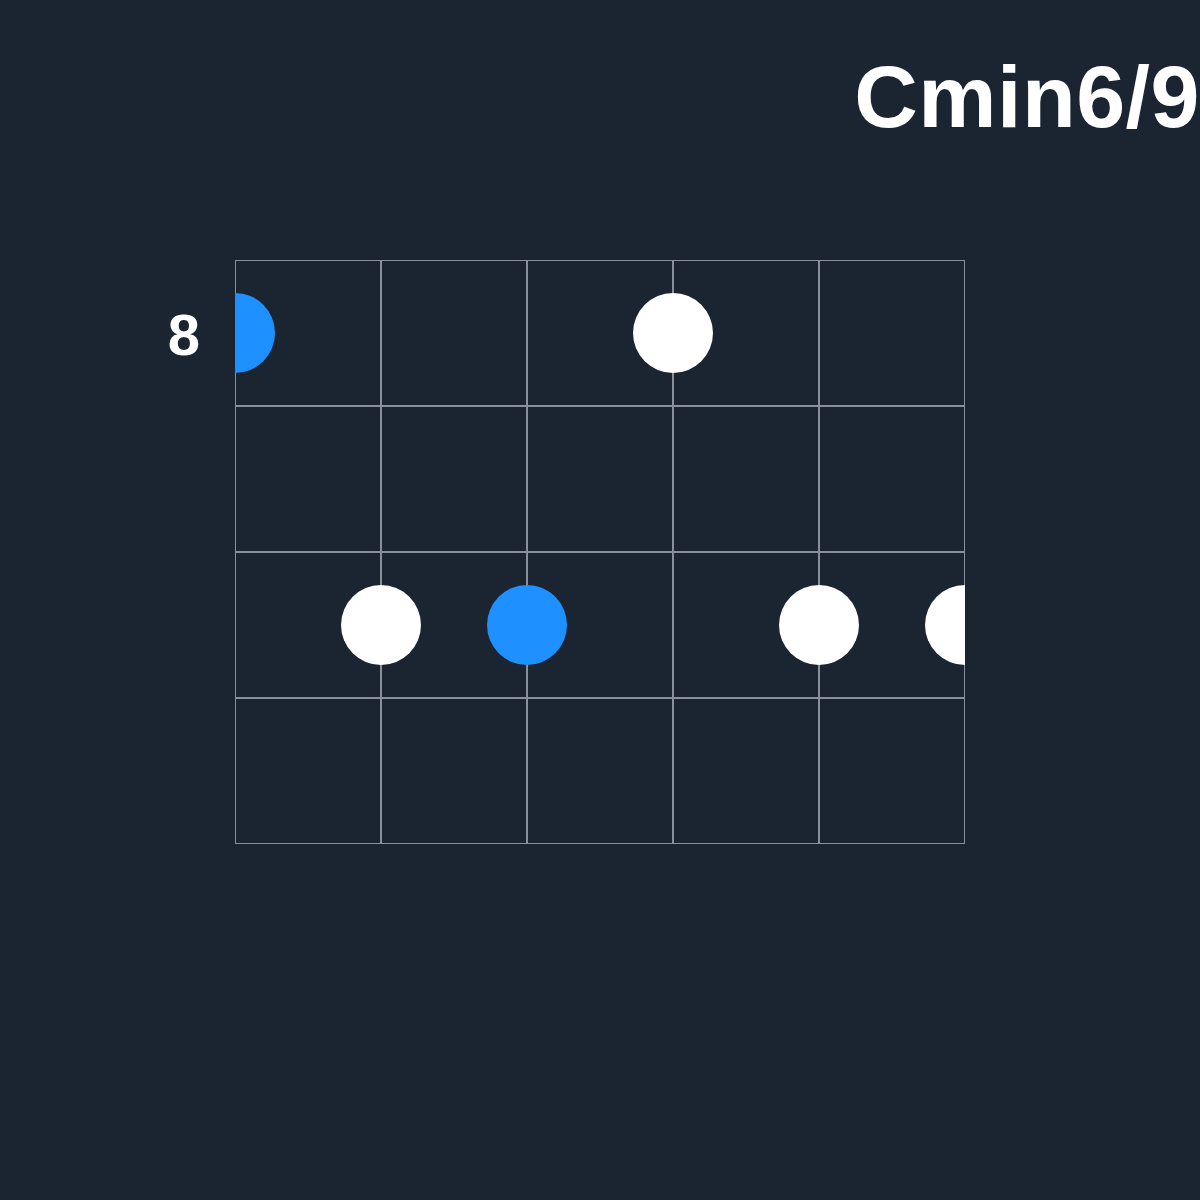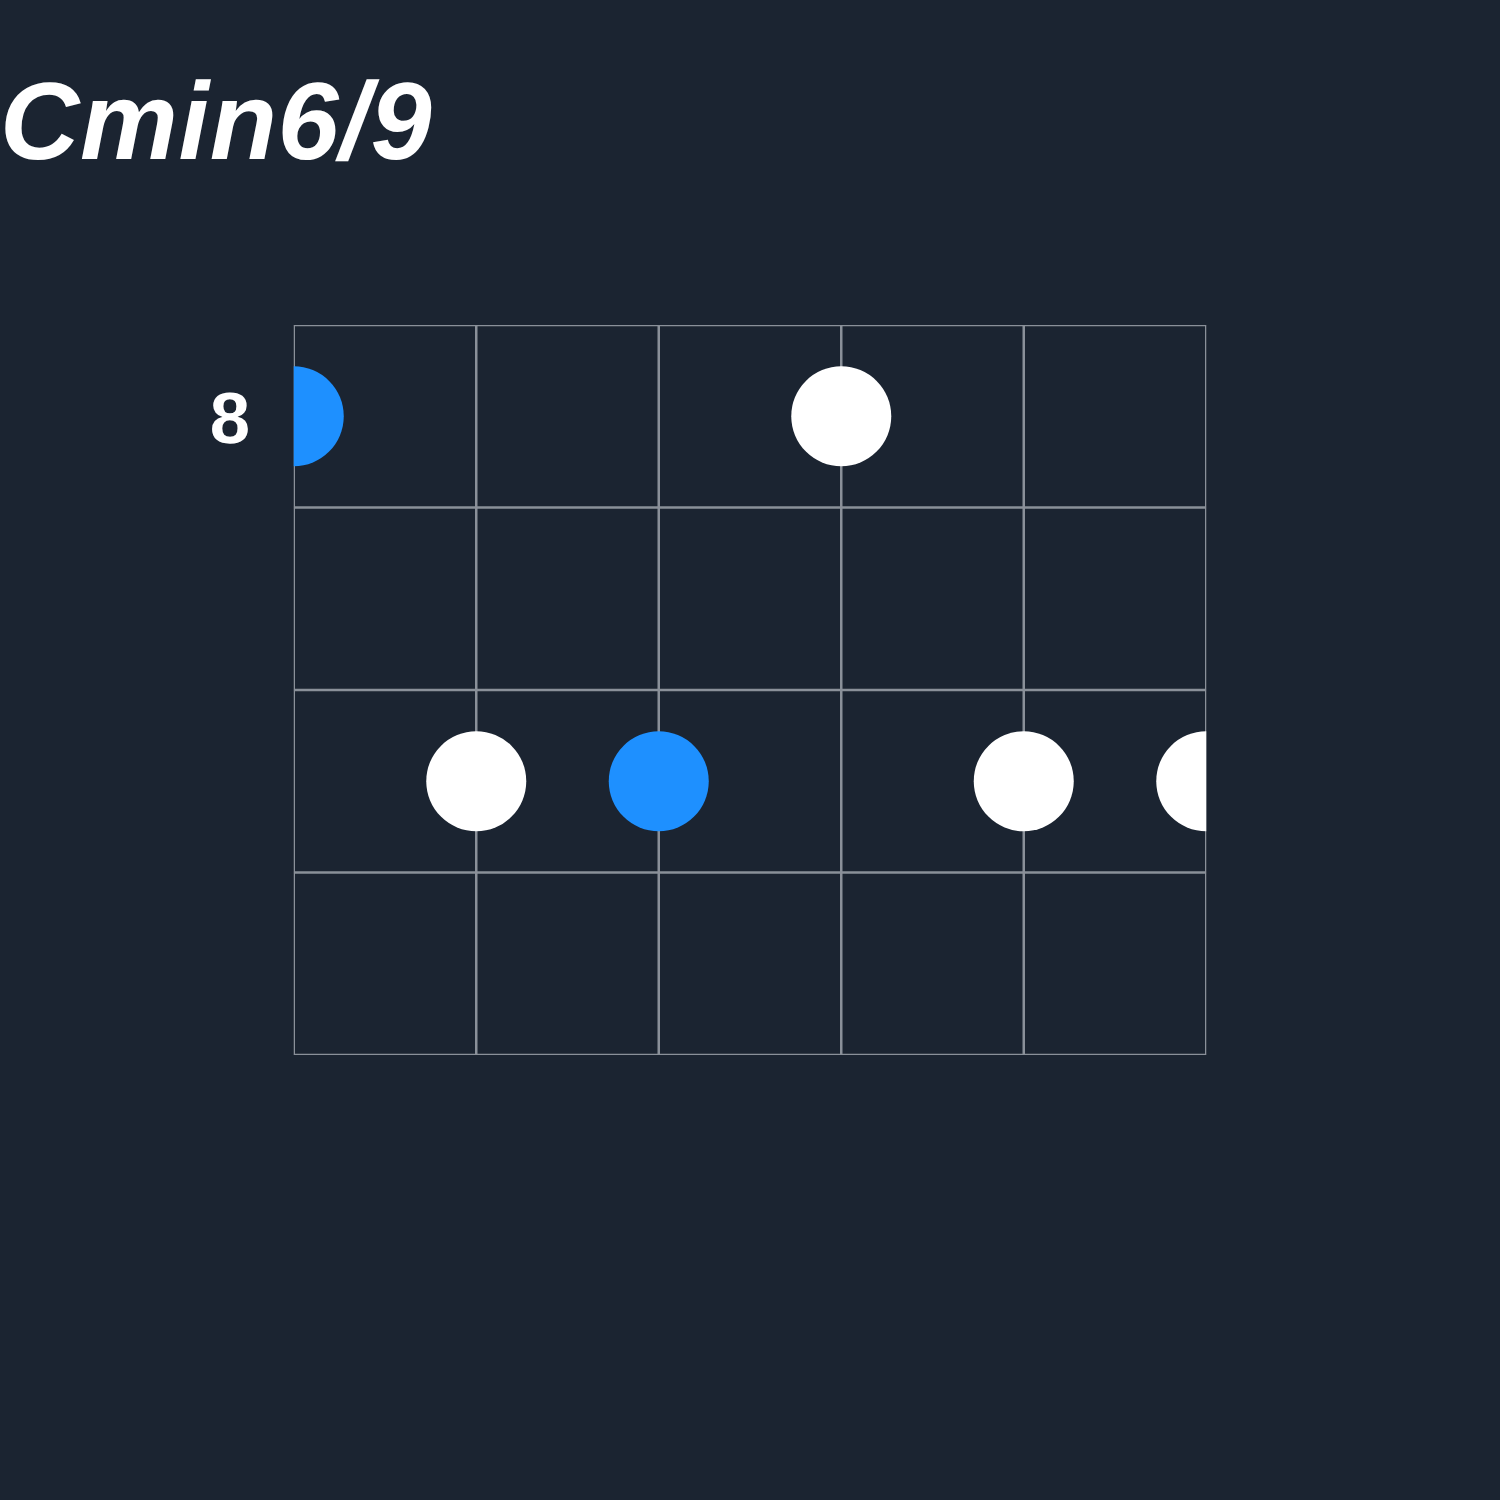--- a/index.html
+++ b/index.html
@@ -10,25 +10,24 @@
     background: #1b2431;
     font-family: "Helvetica Neue", Helvetica, Arial, sans-serif;
     color: #ffffff;
     overflow: hidden;
   }
   .title {
     position: absolute;
     top: 46px;
     left: 0;
     width: 100%;
-    text-align: left;
+    text-align: right;
     font-size: 88px;
     font-weight: 700;
     letter-spacing: 0.5px;
-    font-style: italic;
   }
   .diagram {
     position: absolute;
     left: 235px;
     top: 260px;
     width: 730px;
     height: 790px;
   }
   .pos-label {
     position: absolute;

